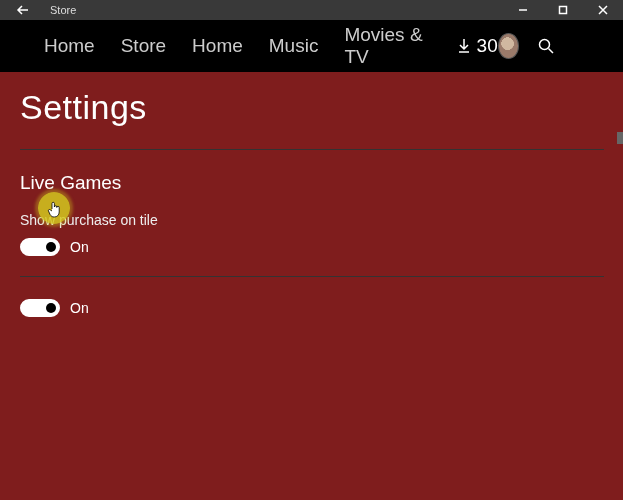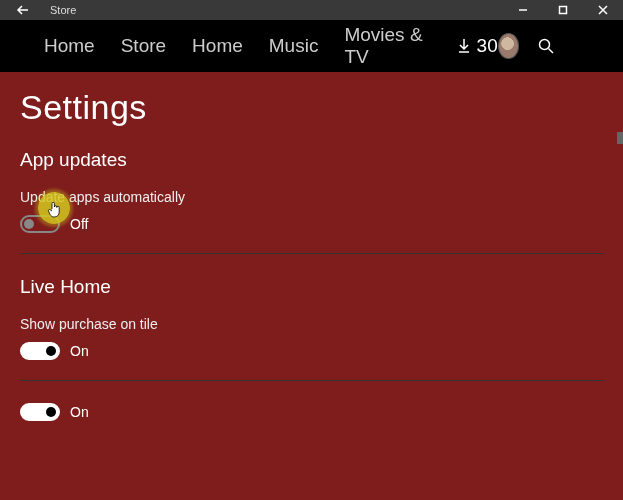--- a/index.html
+++ b/index.html
@@ -222,35 +222,25 @@
     </svg>
   </div>
 </div>
 
 <div class="content-wrap">
   <div class="scrollbar-stub"></div>
   <div class="content">
 
     <div class="page-title">Settings</div>
 
+
+    <hr class="divider">
+
     <div class="section">
-      <div class="section-title">App updates</div>
-      <div class="setting-label">Update apps automatically</div>
-      <div class="toggle-row">
-        <div class="toggle">
-          <div class="knob"></div>
-        </div>
-        <span class="toggle-value">Off</span>
-      </div>
-    </div>
-
-    <hr class="divider">
-
-    <div class="section">
-      <div class="section-title">Live Home</div>
+      <div class="section-title">Live Games</div>
       <div class="setting-label">Show purchase on tile</div>
       <div class="toggle-row">
         <div class="toggle on">
           <div class="knob"></div>
         </div>
         <span class="toggle-value">On</span>
       </div>
     </div>
 
     <hr class="divider">

